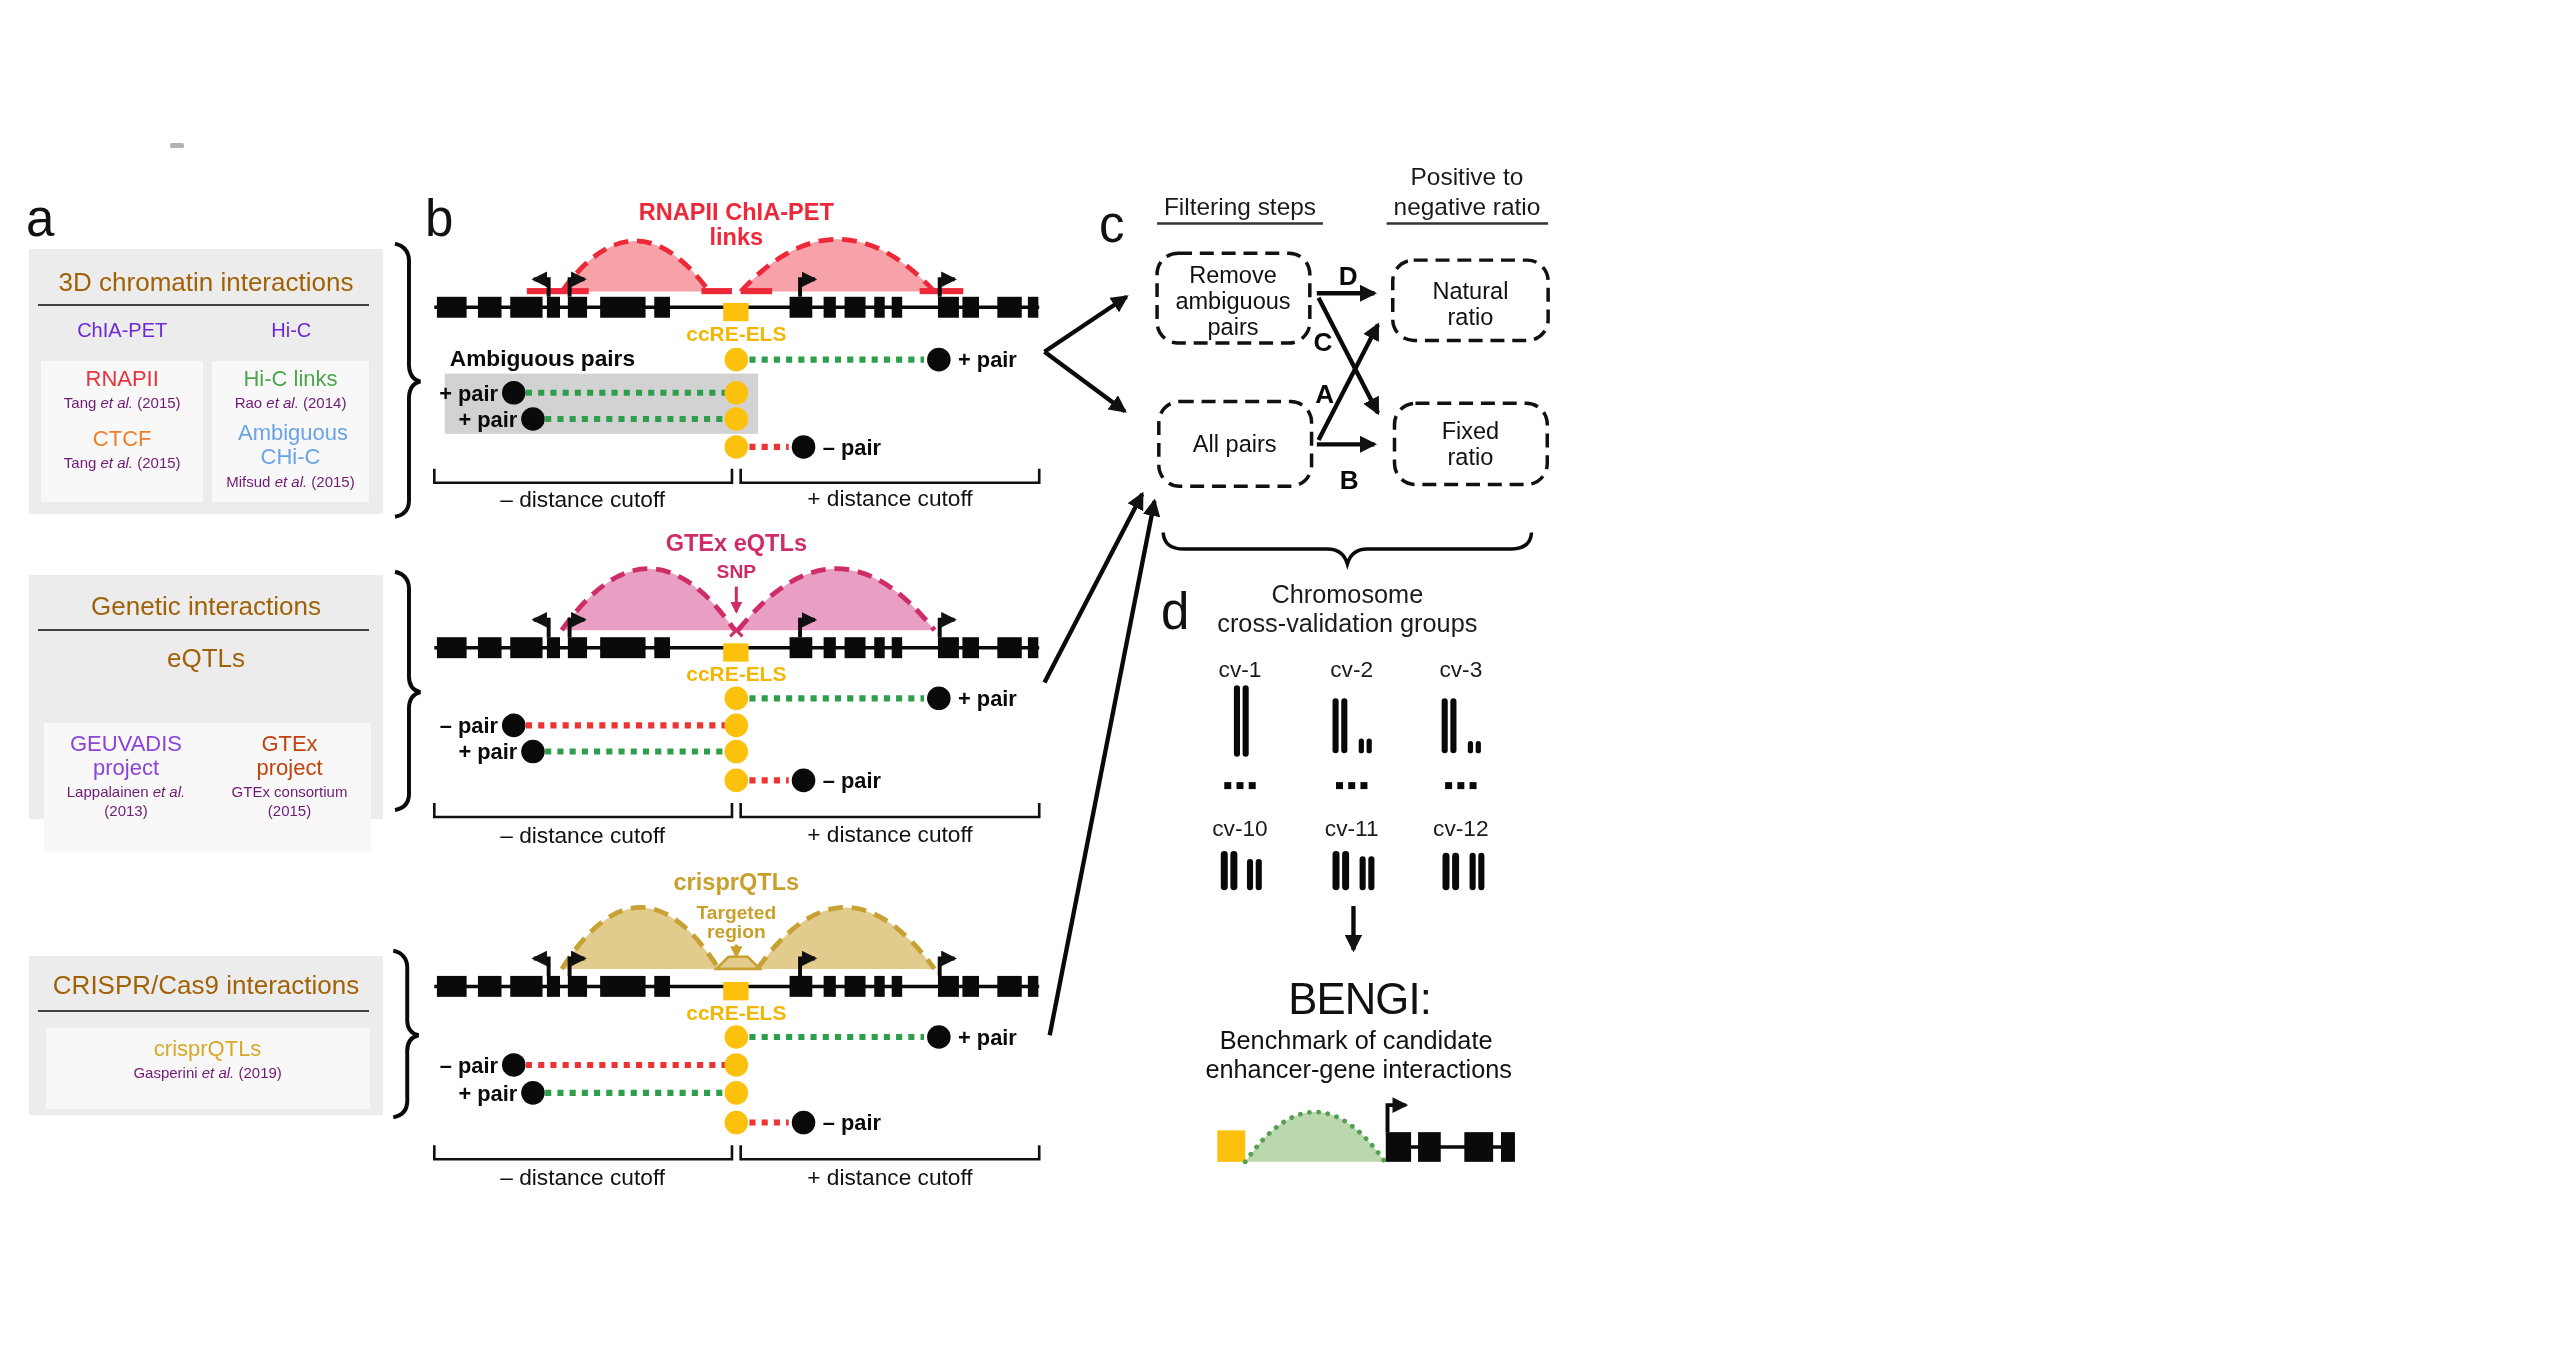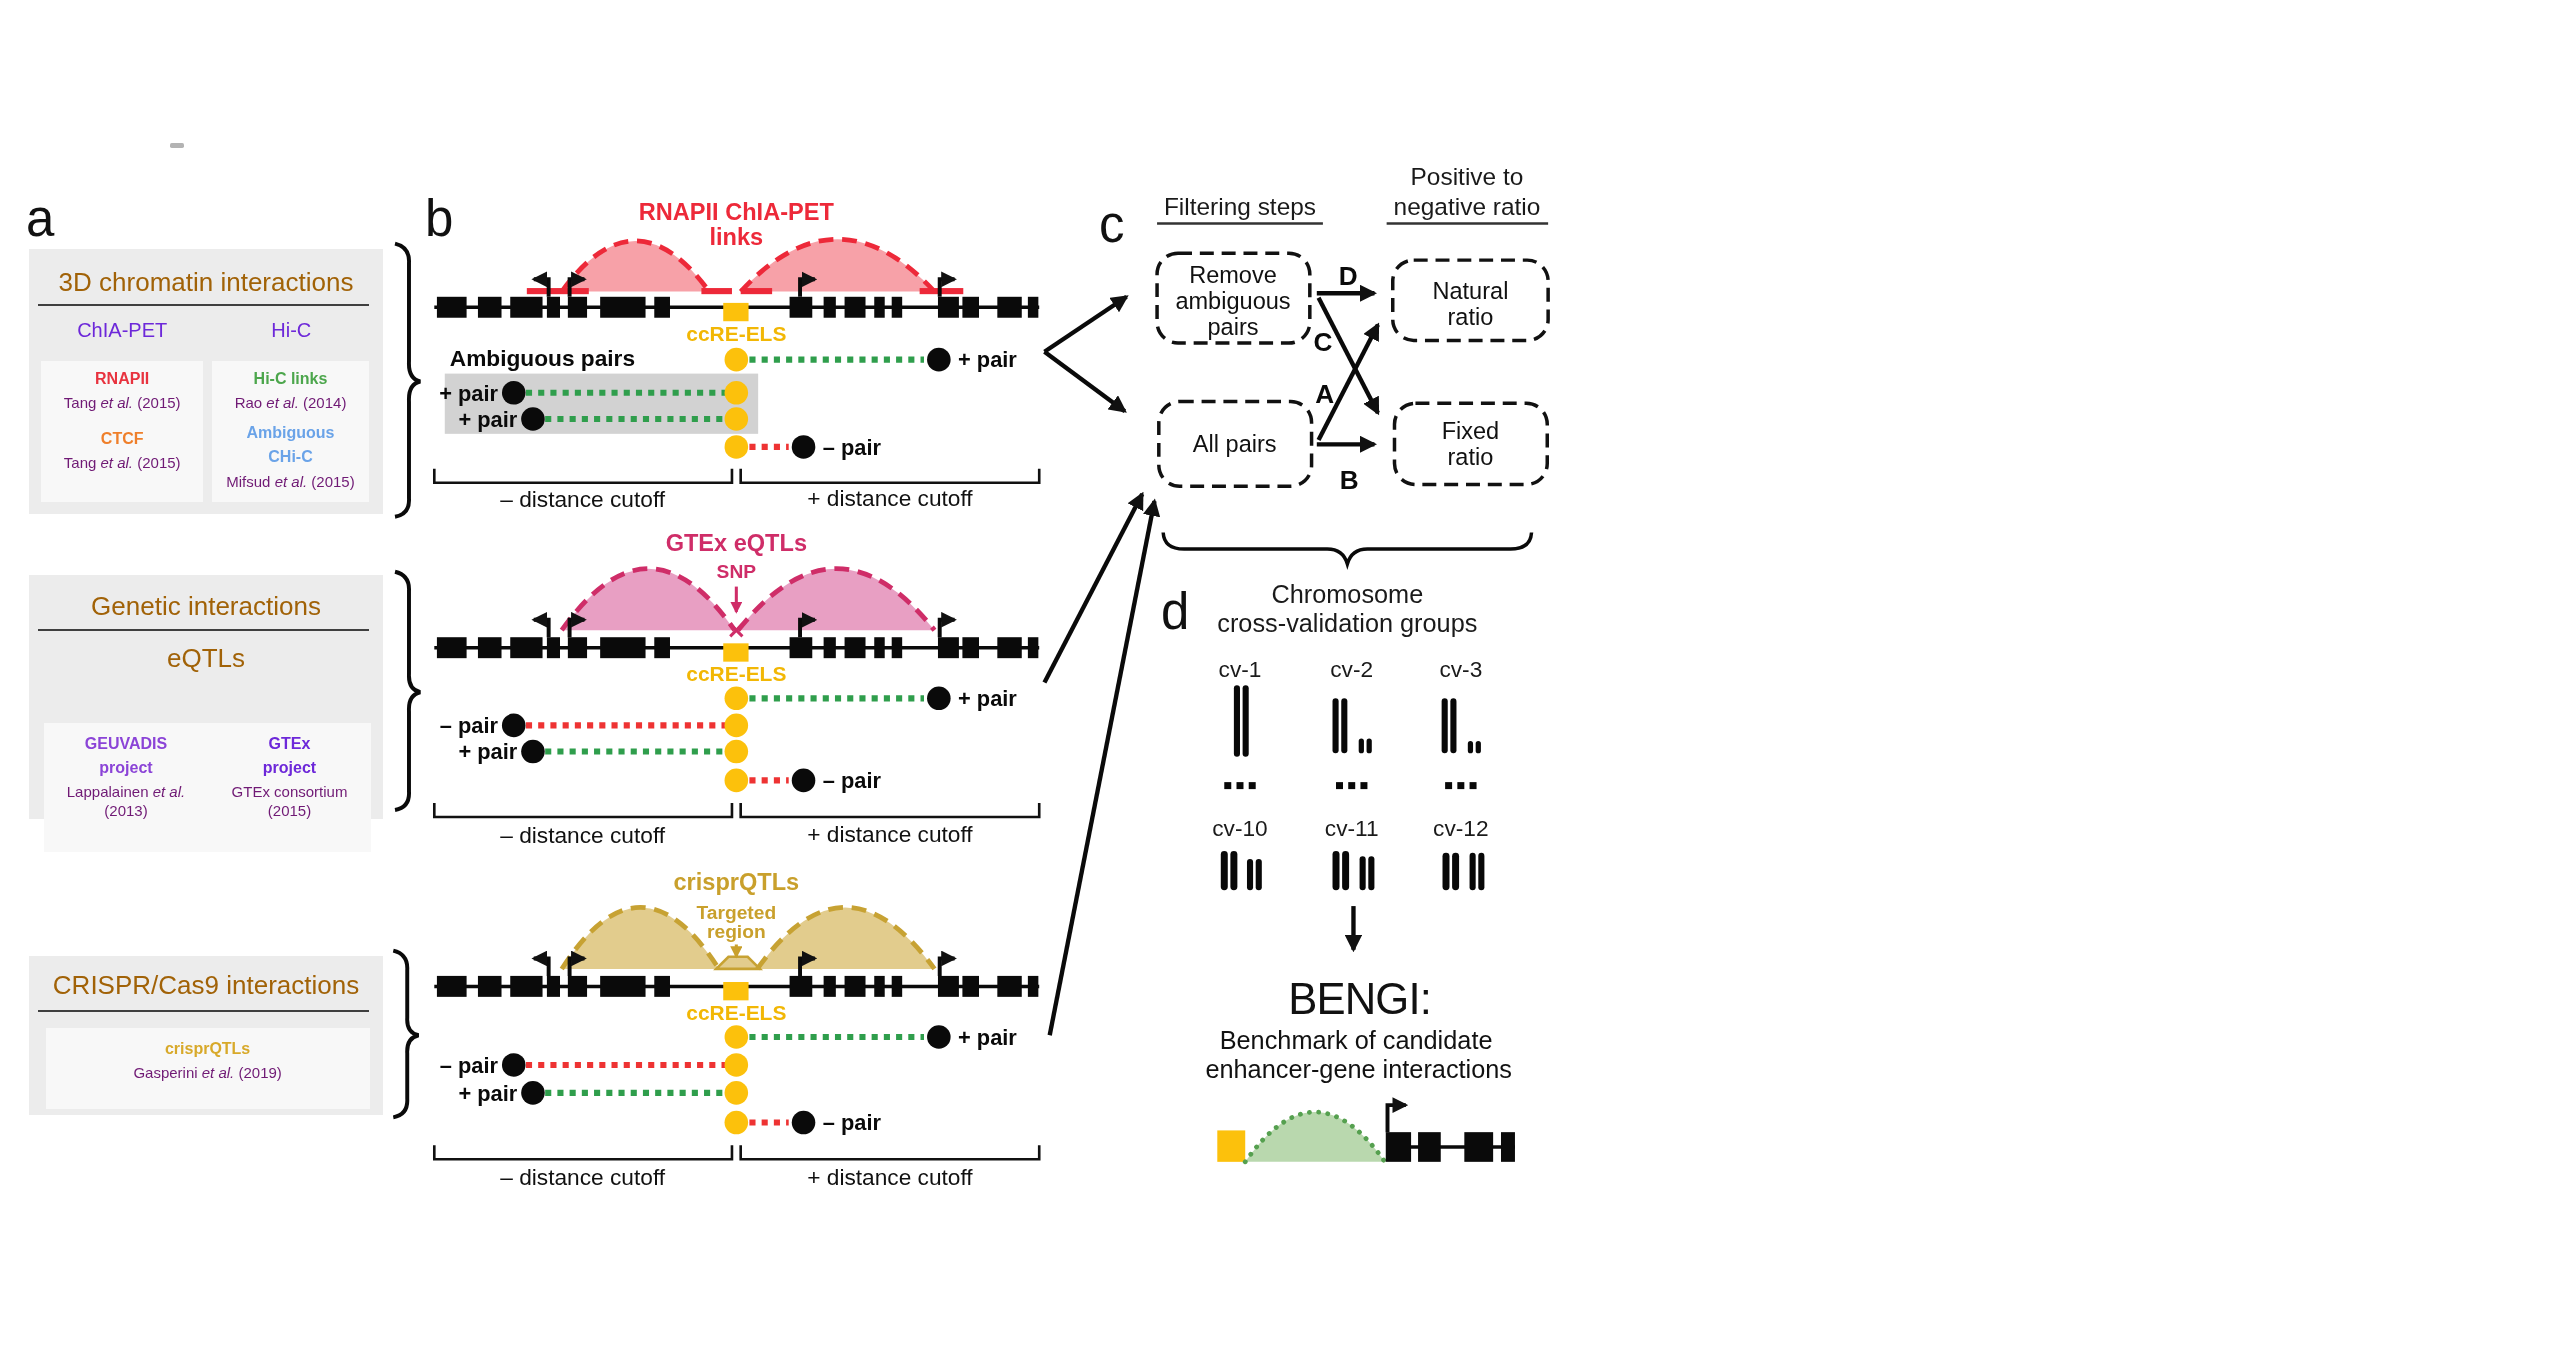--- a/index.html
+++ b/index.html
@@ -7,24 +7,24 @@
   .abs{position:absolute;}
   .panel-letter{position:absolute;font-size:51px;font-weight:400;color:#111;}
   
   .pa-box{position:absolute;background:#ececec;}
   .pa-title{position:absolute;left:0;width:100%;text-align:center;font-size:26px;color:#a16207;}
   .pa-rule{position:absolute;height:0;border-top:2.6px solid #3f3f3f;}
   .pa-subrow{position:absolute;display:flex;width:100%;font-size:20px;color:#6d28d9;}
   .pa-cell-l{width:162px;margin-left:12.2px;text-align:center;}
   .pa-cell-r{width:157px;margin-left:9.6px;text-align:center;}
   .pa-inner{background:#f8f8f8;text-align:center;position:absolute;}
-  .pa-name{font-size:16px;font-weight:700;line-height:24.5px;margin:0 auto;}
+  .pa-name{font-size:22px;font-weight:400;line-height:24.5px;margin:0 auto;}
   .pa-cite{font-size:15px;line-height:19px;color:#701a75;margin:1.7px auto 0 auto;}
   .c-rnapii{color:#e8333f}.c-ctcf{color:#ef7f2a}.c-hic{color:#4ca64c}.c-chic{color:#6aa3e8}
-  .c-geu{color:#8b44d7}.c-gtex{color:#6d28d9}.c-crispr{color:#d8a92a}
+  .c-geu{color:#8b44d7}.c-gtex{color:#c2410c}.c-crispr{color:#d8a92a}
   svg text{font-family:"Liberation Sans",sans-serif;}
 </style>
 </head>
 <body>
 
 <div class="abs" style="left:170px;top:143px;width:14px;height:5.2px;background:#9a9a9a;border-radius:1.7px;opacity:.75;"></div>
 
 <div class="panel-letter" style="left:26px;top:189px;">a</div>
 <div class="panel-letter" style="left:425px;top:189px;">b</div>
 <div class="panel-letter" style="left:1099px;top:195px;">c</div>

